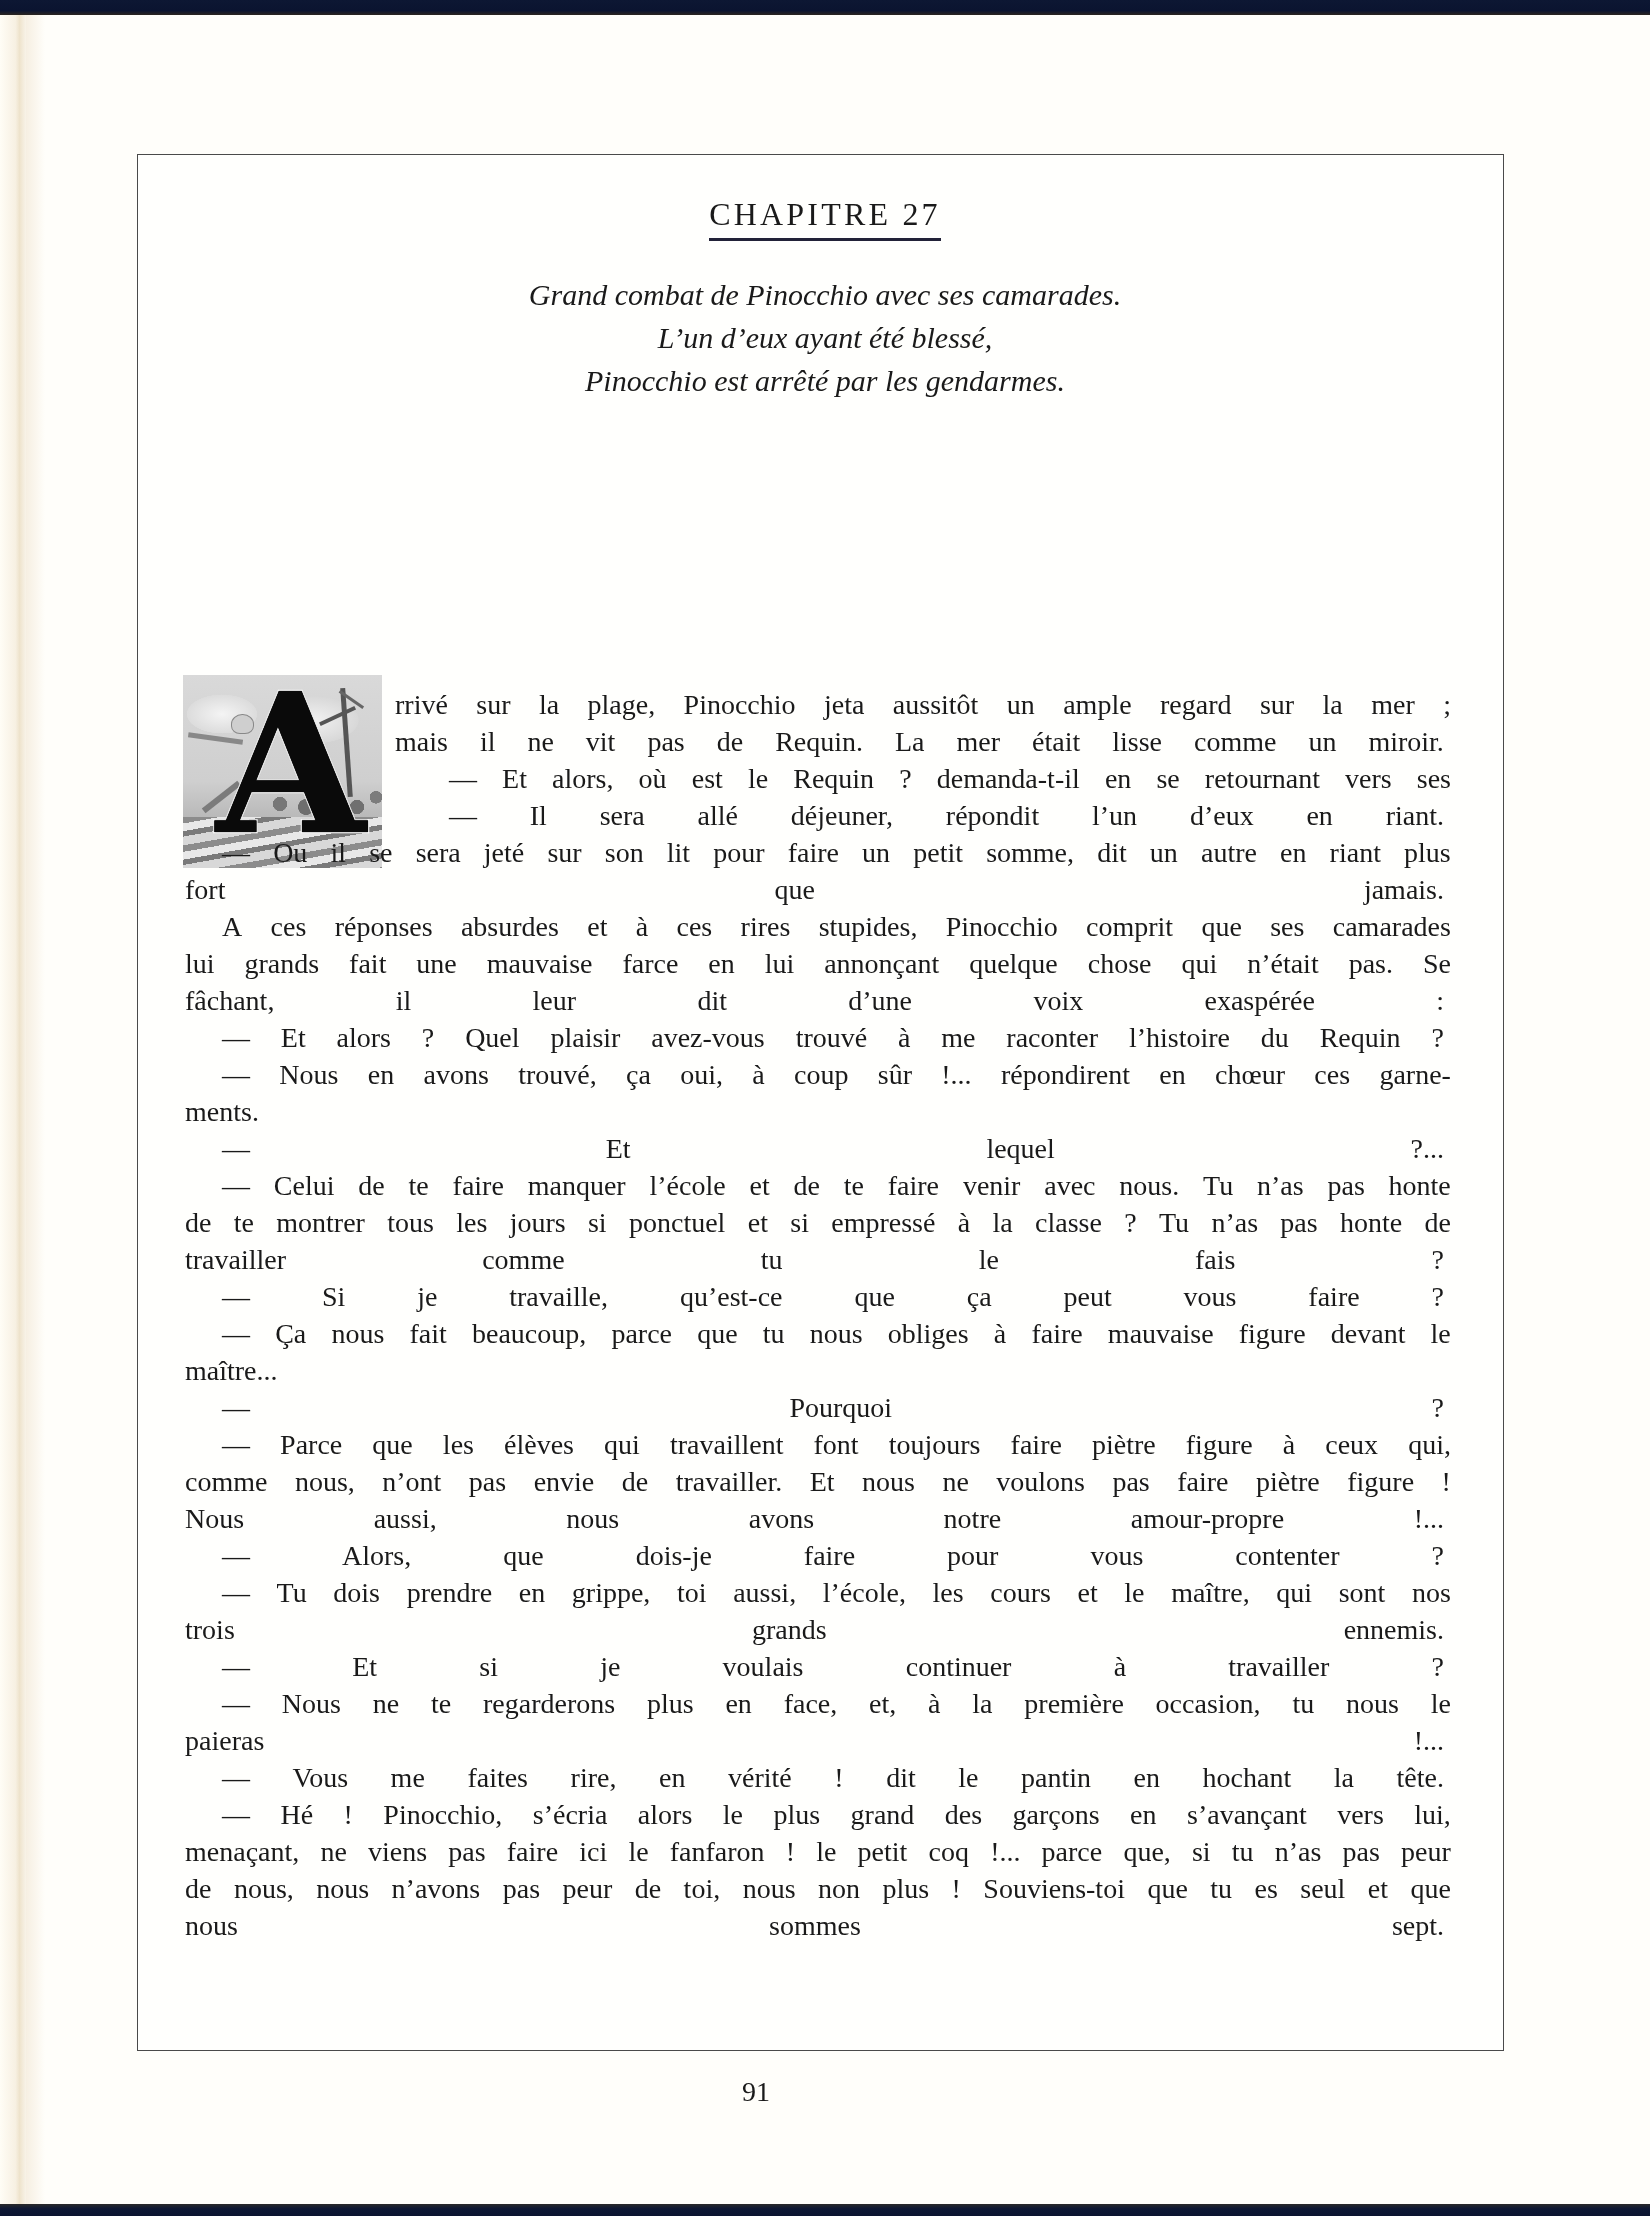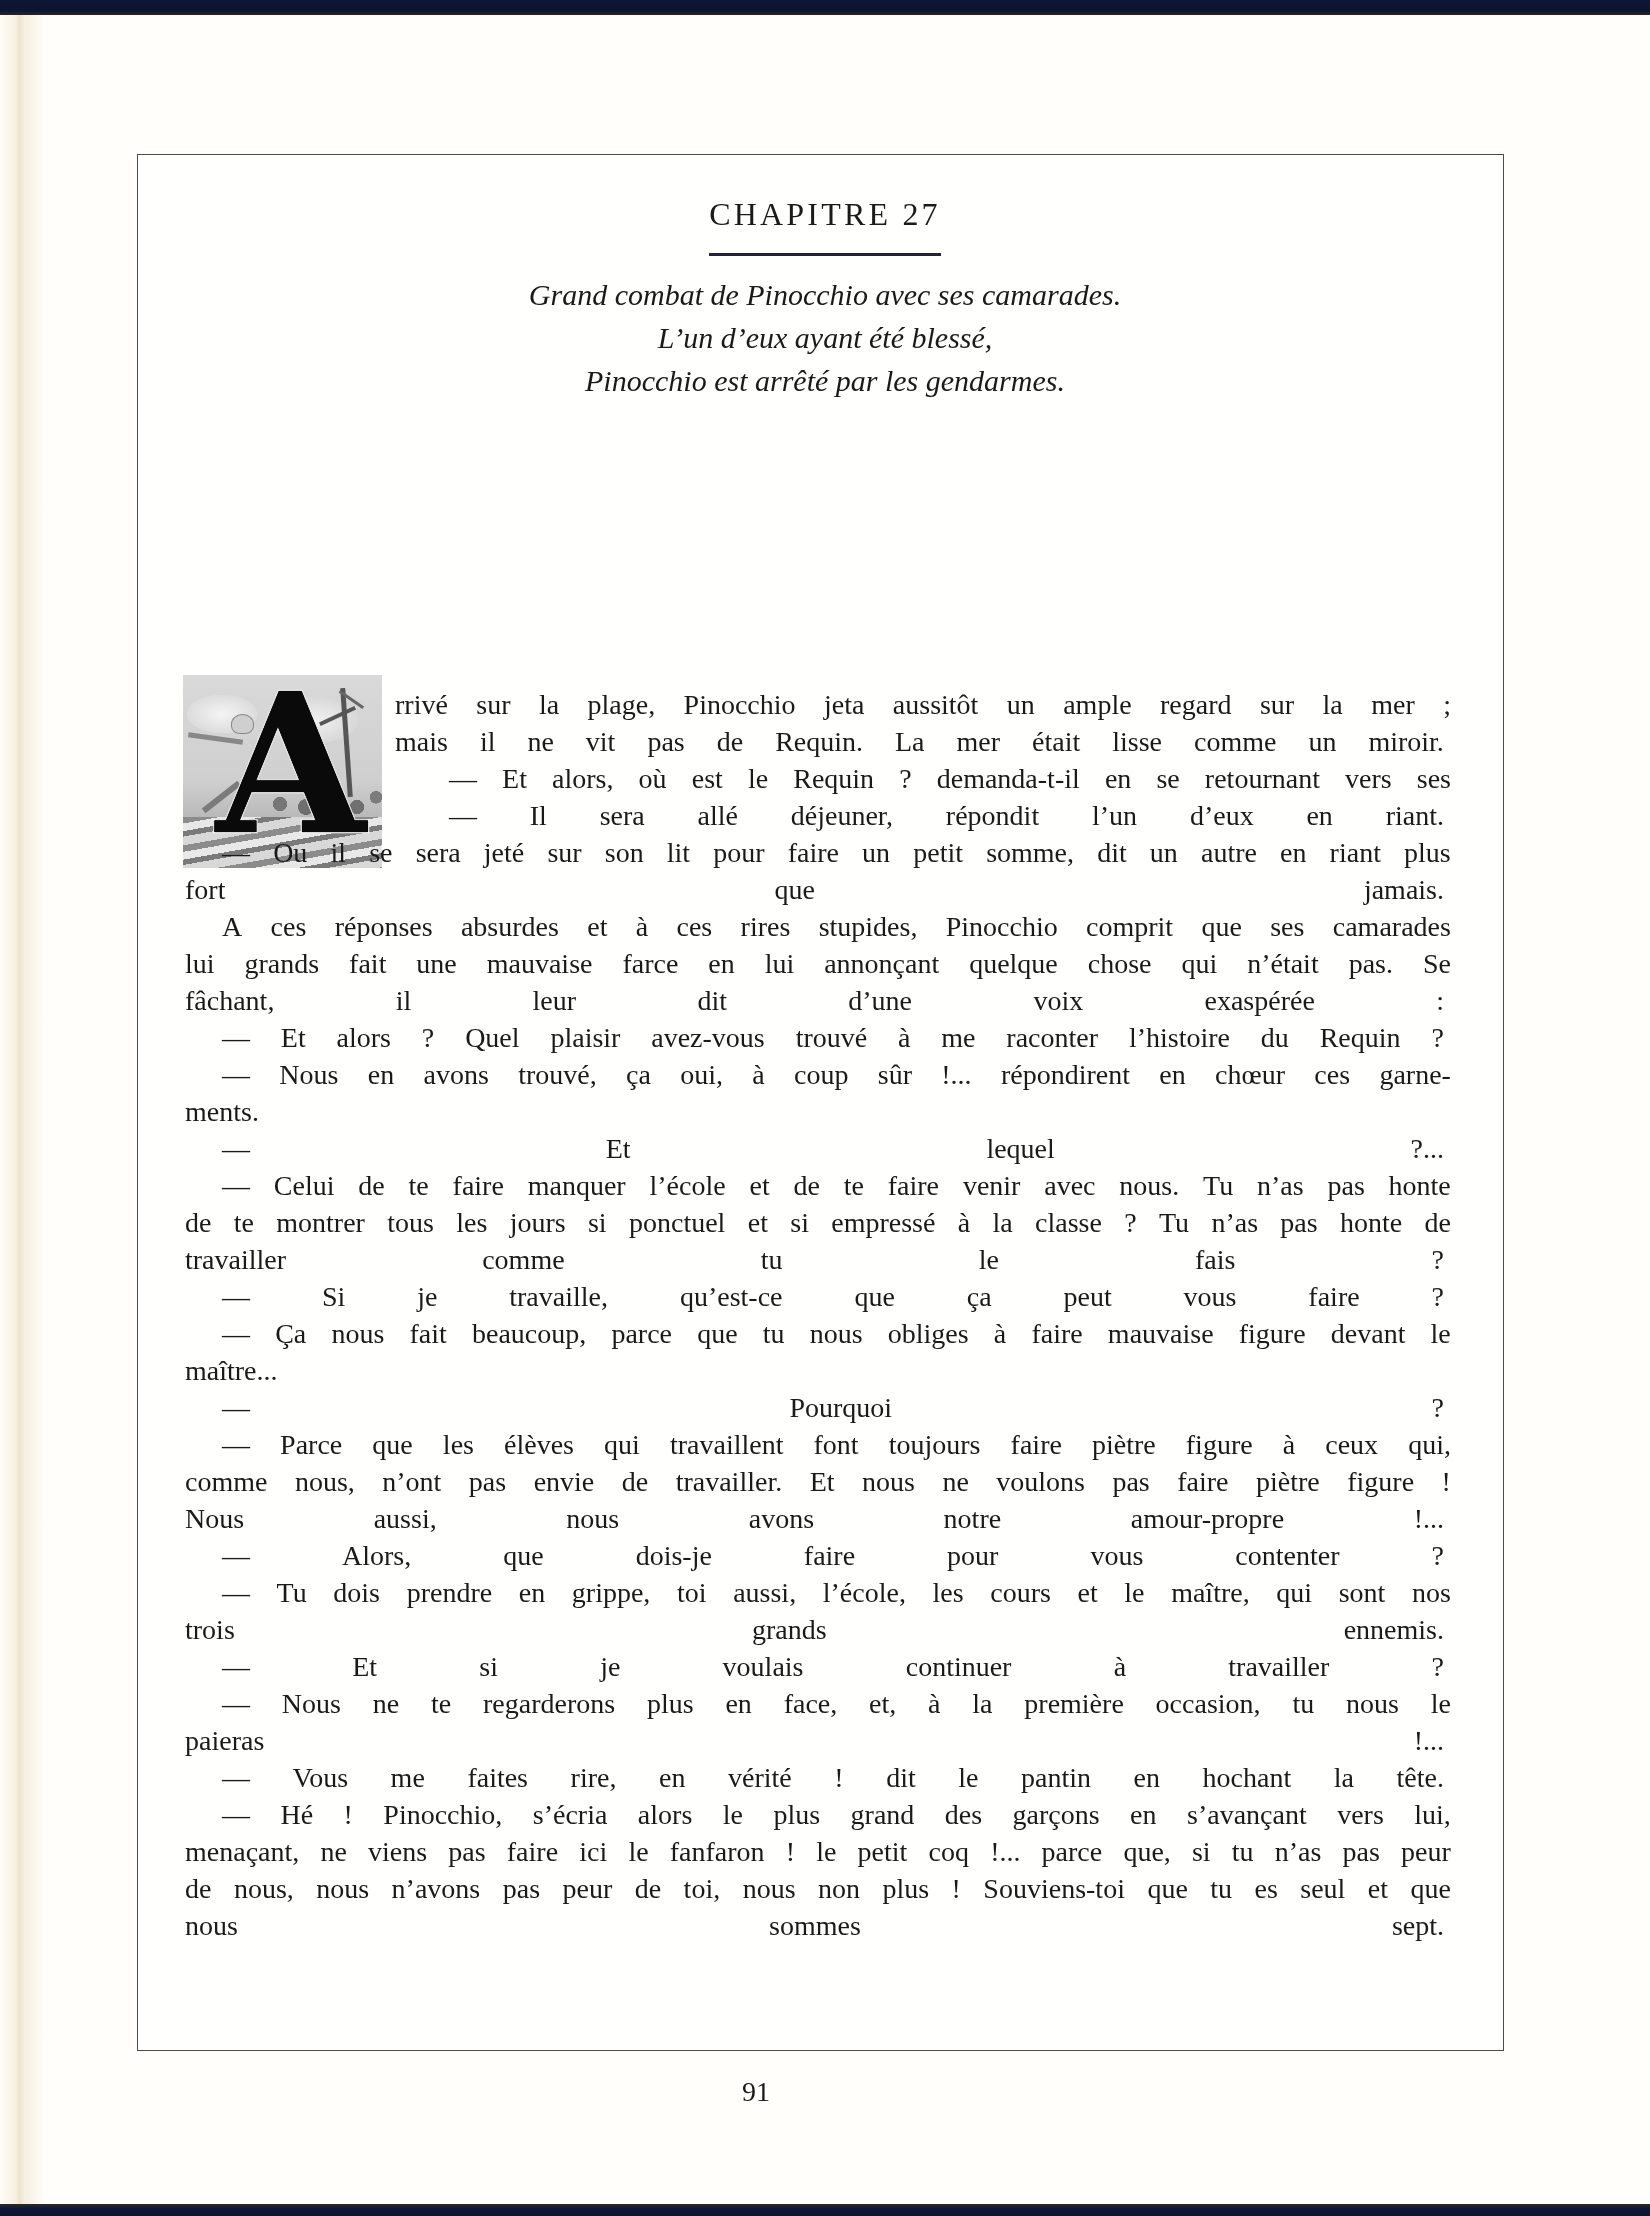--- a/index.html
+++ b/index.html
@@ -44,21 +44,21 @@
     left: 0; width: 100%;
     top: 196px;
     text-align: center;
     font-size: 32px;
     letter-spacing: 3.2px;
     font-weight: normal;
   }
   .chapter-title span {
     display: inline-block;
     border-bottom: 3.2px solid #222238;
-    padding-bottom: 20px;
+    padding-bottom: 5px;
     line-height: 1.15;
     text-align: right;
   }
   .subtitle {
     position: absolute;
     left: 0; width: 100%;
     top: 273px;
     text-align: center;
     font-style: italic;
     font-size: 30px;

